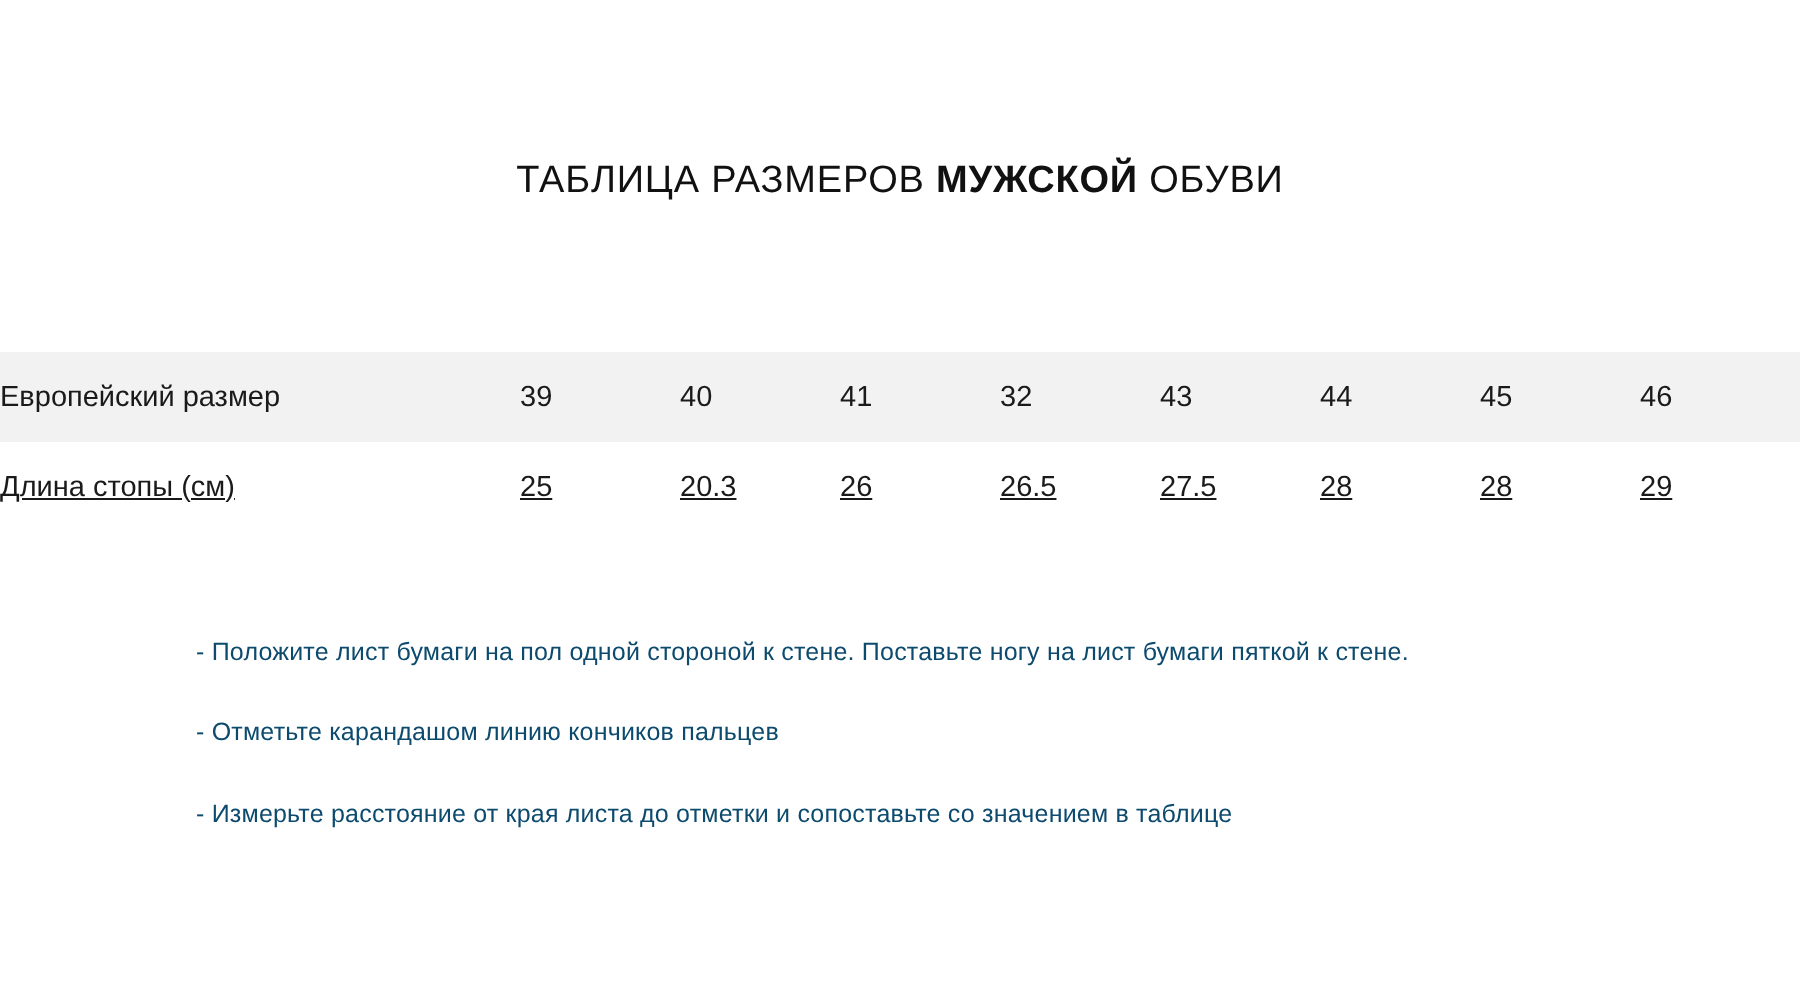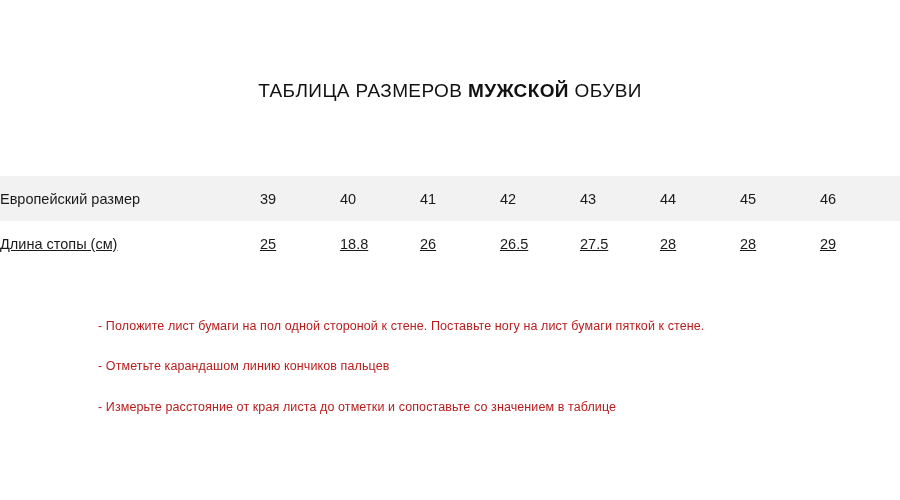--- a/index.html
+++ b/index.html
@@ -66,21 +66,21 @@
     box-sizing: border-box;
   }
   .notes {
     position: absolute;
     top: 318px;
     left: 98px;
     width: 740px;
   }
   .note {
     font-size: 12.5px;
-    color: #b91c1c;
+    color: #0c4a6e;
     margin-bottom: 24px;
     line-height: 1.3;
     letter-spacing: 0.1px;
   }
   .note:last-child {
     margin-bottom: 4px;
   }
 </style>
 </head>
 <body>
@@ -90,30 +90,30 @@
   <div class="title"><span>ТАБЛИЦА РАЗМЕРОВ </span><span class="strong">МУЖСКОЙ</span><span> ОБУВИ</span></div>
 
   <div class="table-wrap">
     <table class="size-table">
       <tbody>
           <tr class="row-header">
         <td class="label-cell">Европейский размер</td>
         <td>39</td>
         <td>40</td>
         <td>41</td>
-        <td>42</td>
+        <td>32</td>
         <td>43</td>
         <td>44</td>
         <td>45</td>
         <td>46</td>
       </tr>
       <tr class="row-body">
         <td class="label-cell">Длина стопы (см)</td>
         <td>25</td>
-        <td>18.8</td>
+        <td>20.3</td>
         <td>26</td>
         <td>26.5</td>
         <td>27.5</td>
         <td>28</td>
         <td>28</td>
         <td>29</td>
       </tr>
     </tbody>
       </table>
   </div>

